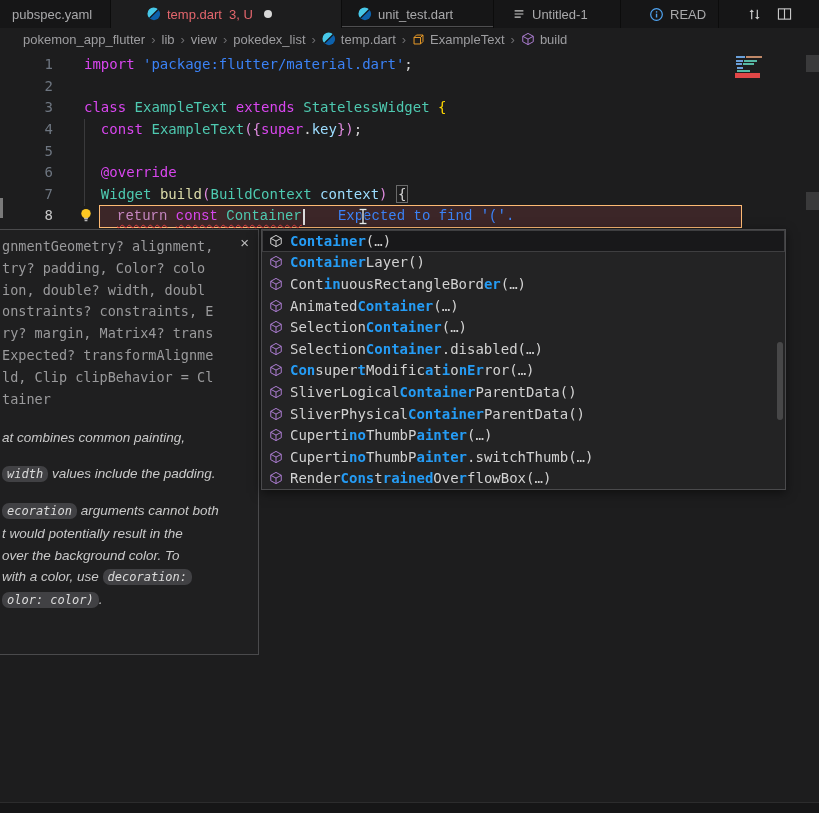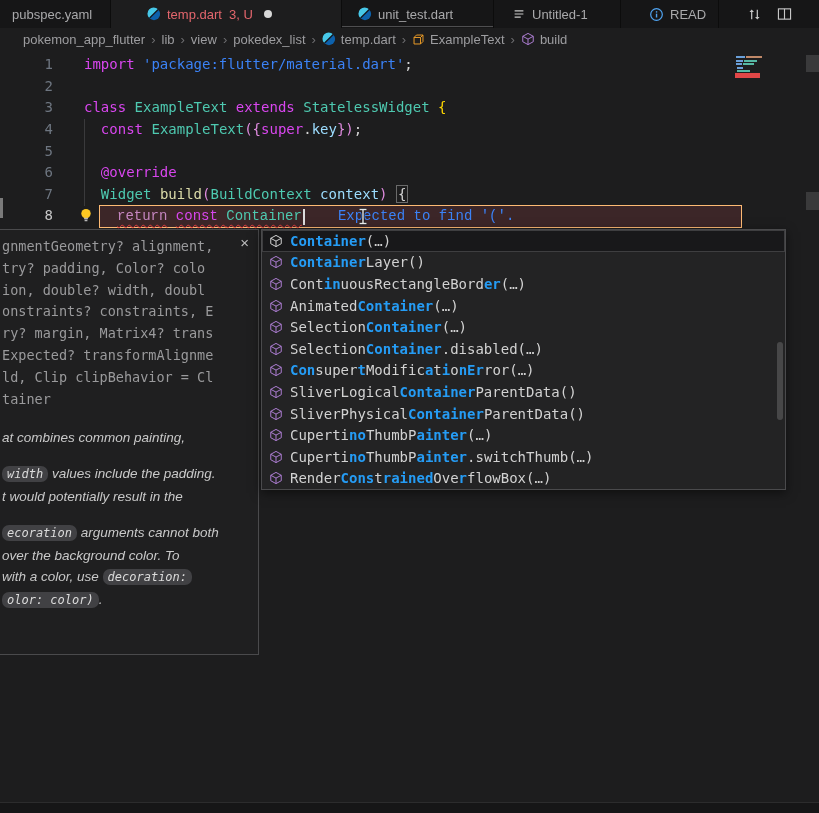--- a/index.html
+++ b/index.html
@@ -275,22 +275,22 @@
         <div class="sig-line">ion, double? width, doubl</div>
         <div class="sig-line">onstraints? constraints, E</div>
         <div class="sig-line">ry? margin, Matrix4? trans</div>
         <div class="sig-line">Expected? transformAlignme</div>
         <div class="sig-line">ld, Clip clipBehavior = Cl</div>
         <div class="sig-line">tainer</div>
       </div>
     <div class="prose-block">
         <div class="prose-line"><span>at combines common painting,</span></div>
         <div class="prose-line gap"><span class="chip">width</span><span> values include the padding.</span></div>
+        <div class="prose-line gap"><span class="chip">ecoration</span><span> arguments cannot both</span></div>
         <div class="prose-line"><span>t would potentially result in the</span></div>
-        <div class="prose-line gap"><span class="chip">ecoration</span><span> arguments cannot both</span></div>
         <div class="prose-line"><span>over the background color. To</span></div>
         <div class="prose-line"><span>with a color, use </span><span class="chip">decoration:</span></div>
         <div class="prose-line"><span class="chip">olor: color)</span><span>.</span></div>
       </div>
   </div>
 
   <div>
       <div class="overlay-mark" style="left: 736px; top: 56px; width: 9px; height: 2px; background: rgb(106, 159, 216);"></div>
       <div class="overlay-mark" style="left: 746px; top: 56px; width: 16px; height: 2px; background: rgb(192, 136, 104);"></div>
       <div class="overlay-mark" style="left: 736px; top: 60px; width: 7px; height: 2px; background: rgb(106, 159, 216);"></div>

